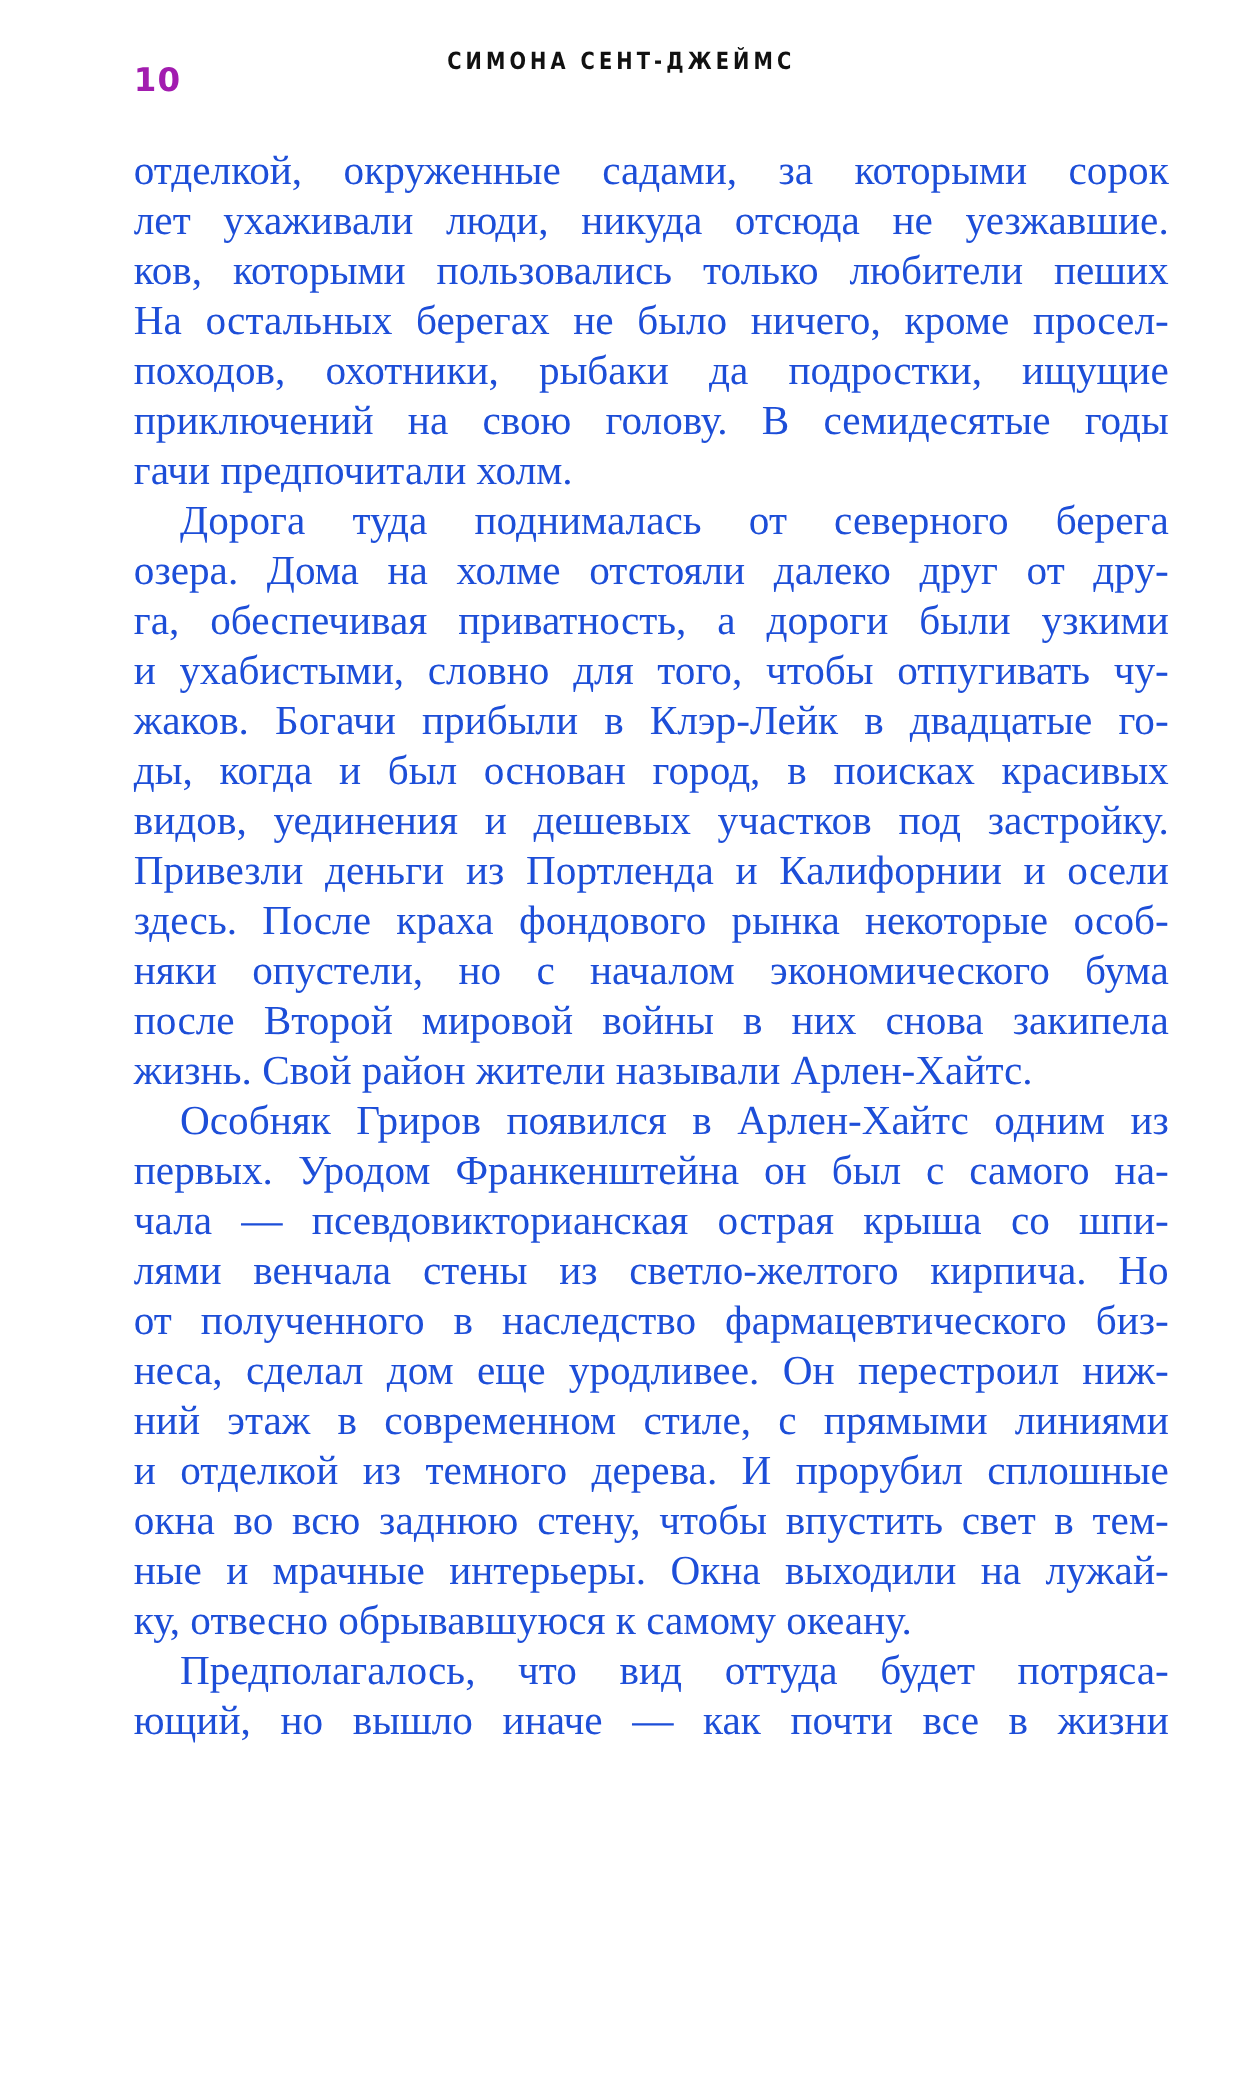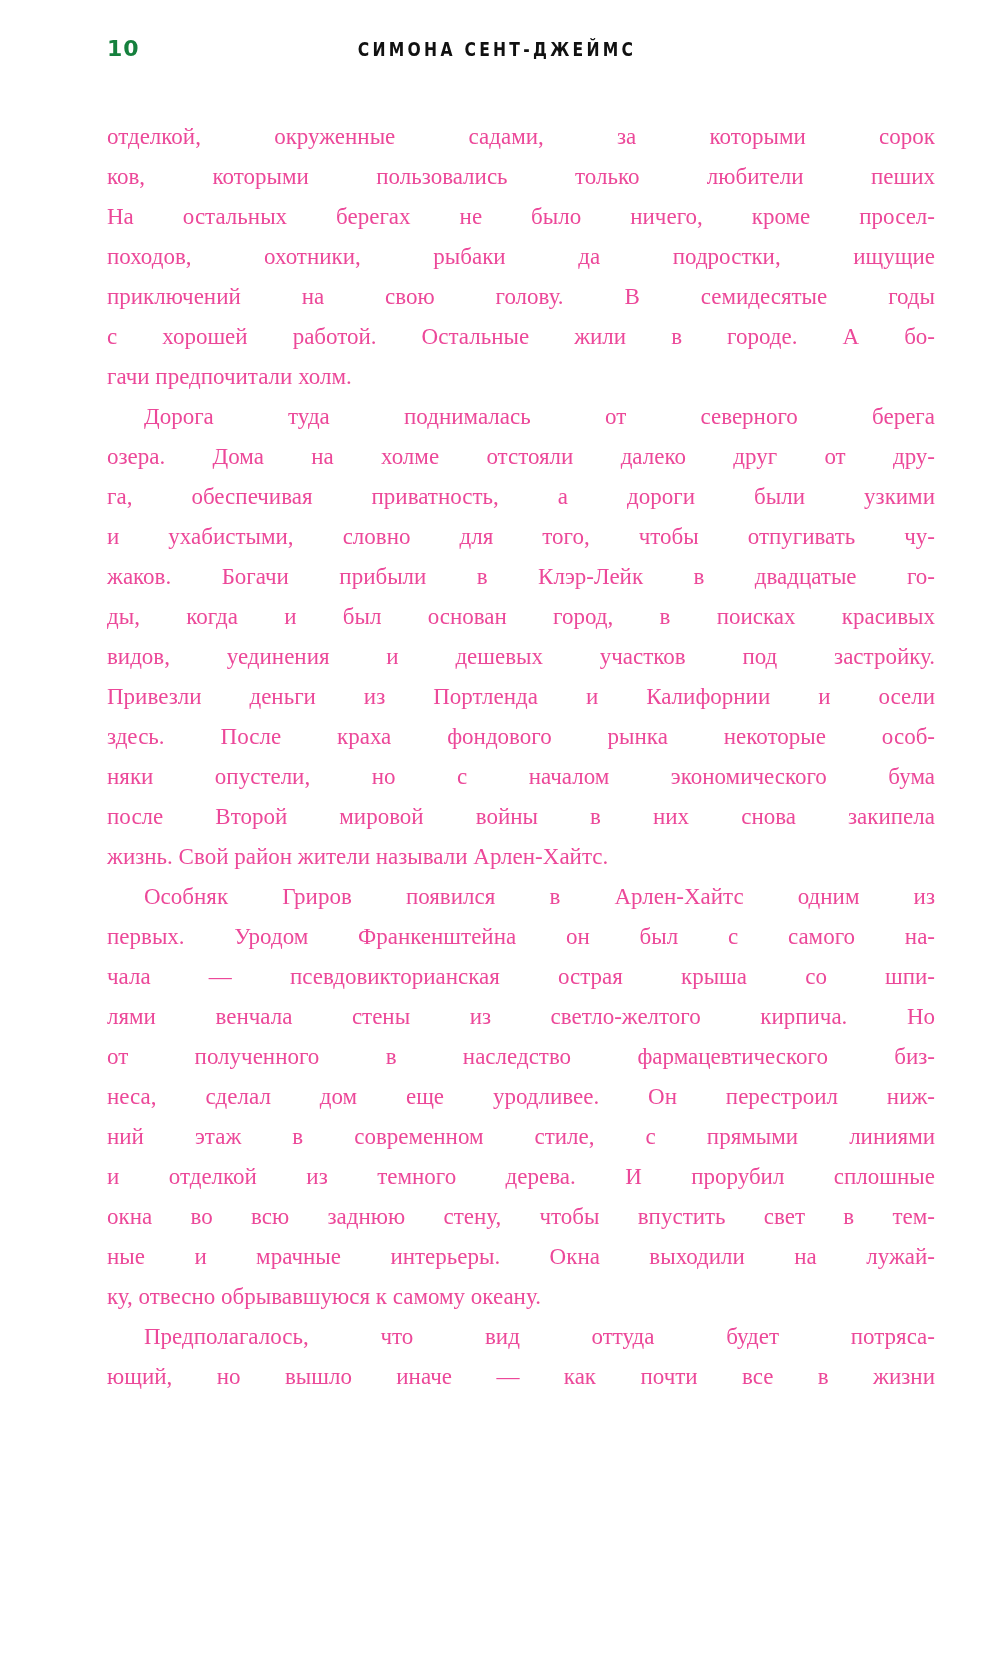--- a/index.html
+++ b/index.html
@@ -24,26 +24,26 @@
   .running-head {
     position: absolute;
     top: 30px;
     left: 107px;
     width: 828px;
     height: 40px;
   }
   .page-number {
     position: absolute;
     left: 0;
-    top: 6px;
+    top: 20px;
     font-family: "DejaVu Sans", sans-serif;
     font-weight: bold;
-    font-size: 22px;
+    font-size: 26px;
     letter-spacing: 1px;
-    color: #15803d;
+    color: #a21caf;
   }
   .book-author {
     position: absolute;
     left: 0;
     width: 780px;
     top: 8px;
     text-align: center;
     font-family: "DejaVu Sans", sans-serif;
     font-weight: bold;
     font-size: 19px;
@@ -56,25 +56,25 @@
     position: absolute;
     left: 107px;
     top: 117px;
     width: 828px;
   }
   .line {
     display: block;
     height: 40px;
     line-height: 40px;
     font-family: "Liberation Serif", "DejaVu Serif", serif;
-    font-size: 23px;
+    font-size: 33px;
     white-space: nowrap;
     text-align: justify;
     text-align-last: justify;
-    color: #ec4899;
+    color: #1d4ed8;
   }
   .line.last {
     text-align-last: left;
   }
   .line.indent {
     padding-left: 37px;
     box-sizing: border-box;
   }
 </style>
 </head>
@@ -83,25 +83,25 @@
 <div class="page">
 
   <div class="running-head">
     <span class="page-number">10</span>
     <span class="book-author">СИМОНА СЕНТ-ДЖЕЙМС</span>
   </div>
 
   <div class="body-text">
 
     <span class="line">отделкой, окруженные садами, за которыми сорок</span>
+    <span class="line">лет ухаживали люди, никуда отсюда не уезжавшие.</span>
     <span class="line">ков, которыми пользовались только любители пеших</span>
     <span class="line">На остальных берегах не было ничего, кроме просел-</span>
     <span class="line">походов, охотники, рыбаки да подростки, ищущие</span>
     <span class="line">приключений на свою голову. В семидесятые годы</span>
-    <span class="line">с хорошей работой. Остальные жили в городе. А бо-</span>
     <span class="line last">гачи предпочитали холм.</span>
 
     <span class="line indent">Дорога туда поднималась от северного берега</span>
     <span class="line">озера. Дома на холме отстояли далеко друг от дру-</span>
     <span class="line">га, обеспечивая приватность, а дороги были узкими</span>
     <span class="line">и ухабистыми, словно для того, чтобы отпугивать чу-</span>
     <span class="line">жаков. Богачи прибыли в Клэр-Лейк в двадцатые го-</span>
     <span class="line">ды, когда и был основан город, в поисках красивых</span>
     <span class="line">видов, уединения и дешевых участков под застройку.</span>
     <span class="line">Привезли деньги из Портленда и Калифорнии и осели</span>

